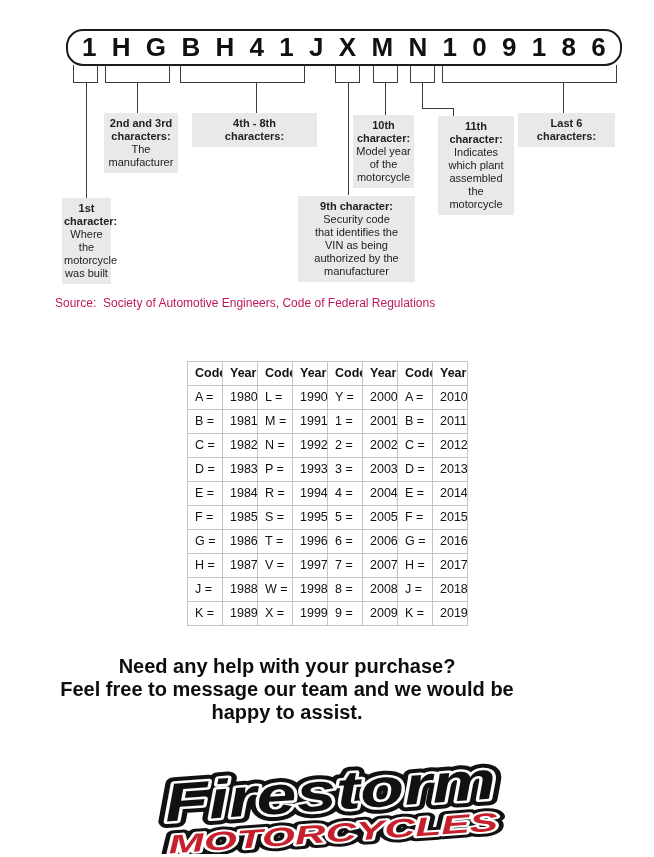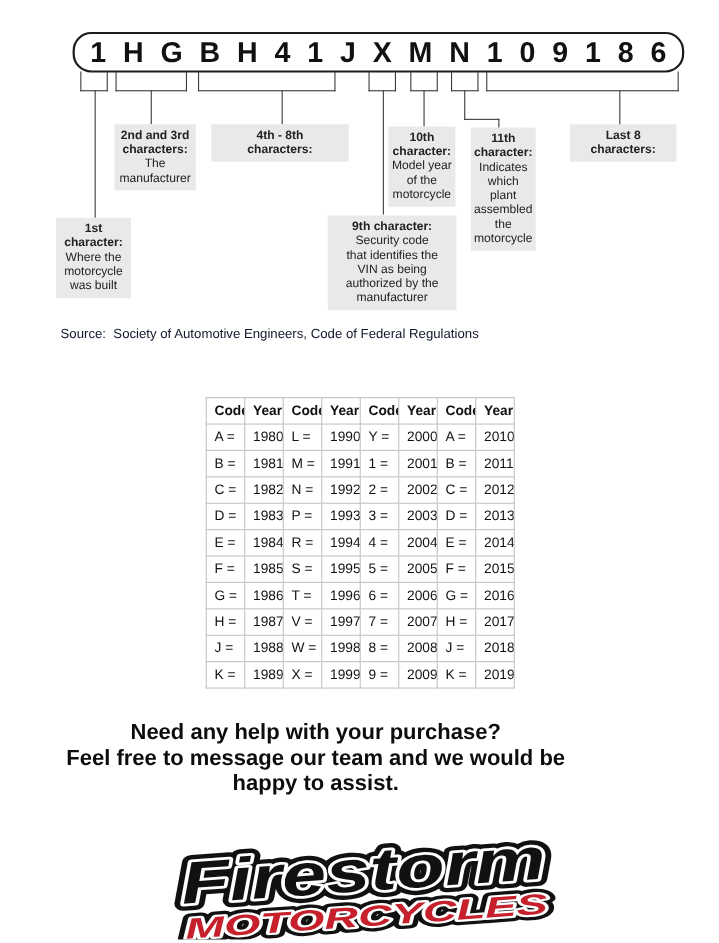--- a/index.html
+++ b/index.html
@@ -42,31 +42,31 @@
   .d6b { left:422px; top:108px; width:32px; height:1px; }
   .d6c { left:453px; top:108px; width:1px; height:8px; }
   .d7  { left:563px; top:82px; width:1px; height:33px; }
   
   .callout {
     position:absolute; background:#e9e9e9; color:#222;
     font-size:11px; line-height:13px; text-align:center; padding:4px 2px;
   }
   .callout .heading { display:block; font-weight:bold; white-space:pre-line; }
   .callout .body    { display:block; white-space:pre-line; }
-  .co-1st   { left:51px;  top:198px; width:68px; }
+  .co-1st   { left:62px;  top:198px; width:49px; }
   .co-2nd   { left:104px; top:113px; width:74px; }
   .co-4th   { left:192px; top:113px; width:125px; }
   .co-9th   { left:298px; top:196px; width:117px; }
   .co-10th  { left:353px; top:115px; width:61px; }
-  .co-11th  { left:428px; top:116px; width:59px; }
+  .co-11th  { left:438px; top:116px; width:76px; }
   .co-last6 { left:518px; top:113px; width:97px; }
   
   .source-note {
     position:absolute; left:55px; top:296px;
-    font-size:12px; color:#0f172a; white-space:pre;
+    font-size:12px; color:#be185d; white-space:pre;
   }
   
   .year-table-wrap { position:absolute; left:187px; top:361px; }
   table.year-table {
     border-collapse:collapse; table-layout:fixed; width:281px;
     font-size:12.5px; color:#111;
   }
   table.year-table th, table.year-table td {
     border:1px solid #c4c4c4; width:35px; text-align:left;
     padding:3px 2px 3px 7px; line-height:17px; background:#fff;
@@ -148,21 +148,21 @@
 <div class="callout co-11th">
   <span class="heading">11th
 character:</span>
   <span class="body">Indicates
 which plant
 assembled
 the
 motorcycle</span>
 </div>
 <div class="callout co-last6">
-  <span class="heading">Last 8
+  <span class="heading">Last 6
 characters:</span>
 </div>
 <div class="callout co-1st">
   <span class="heading">1st
 character:</span>
   <span class="body">Where the
 motorcycle
 was built</span>
 </div>
 <div class="callout co-9th">

